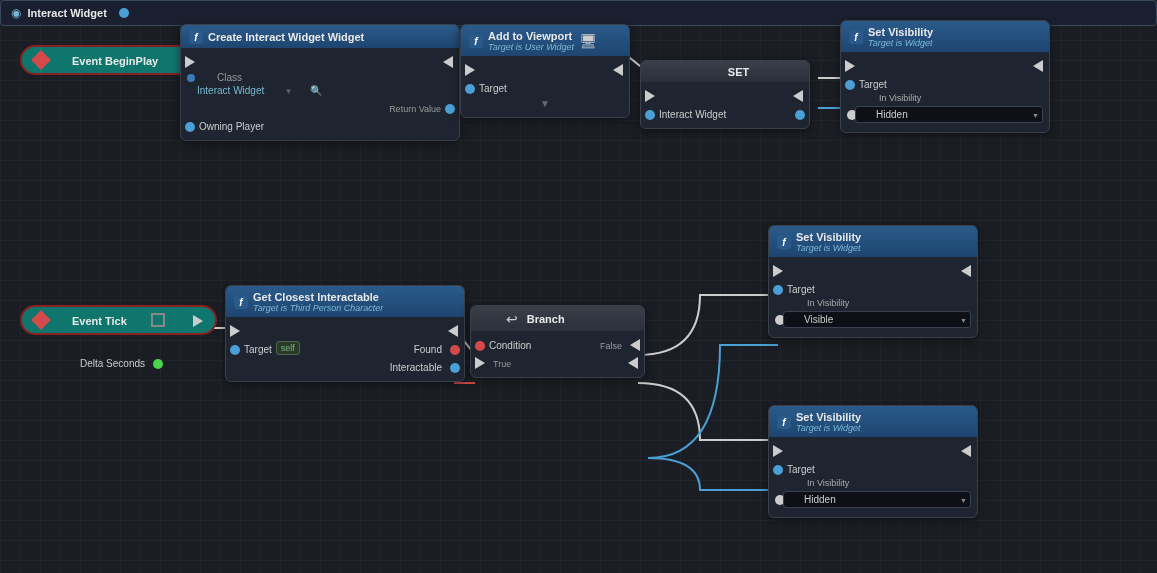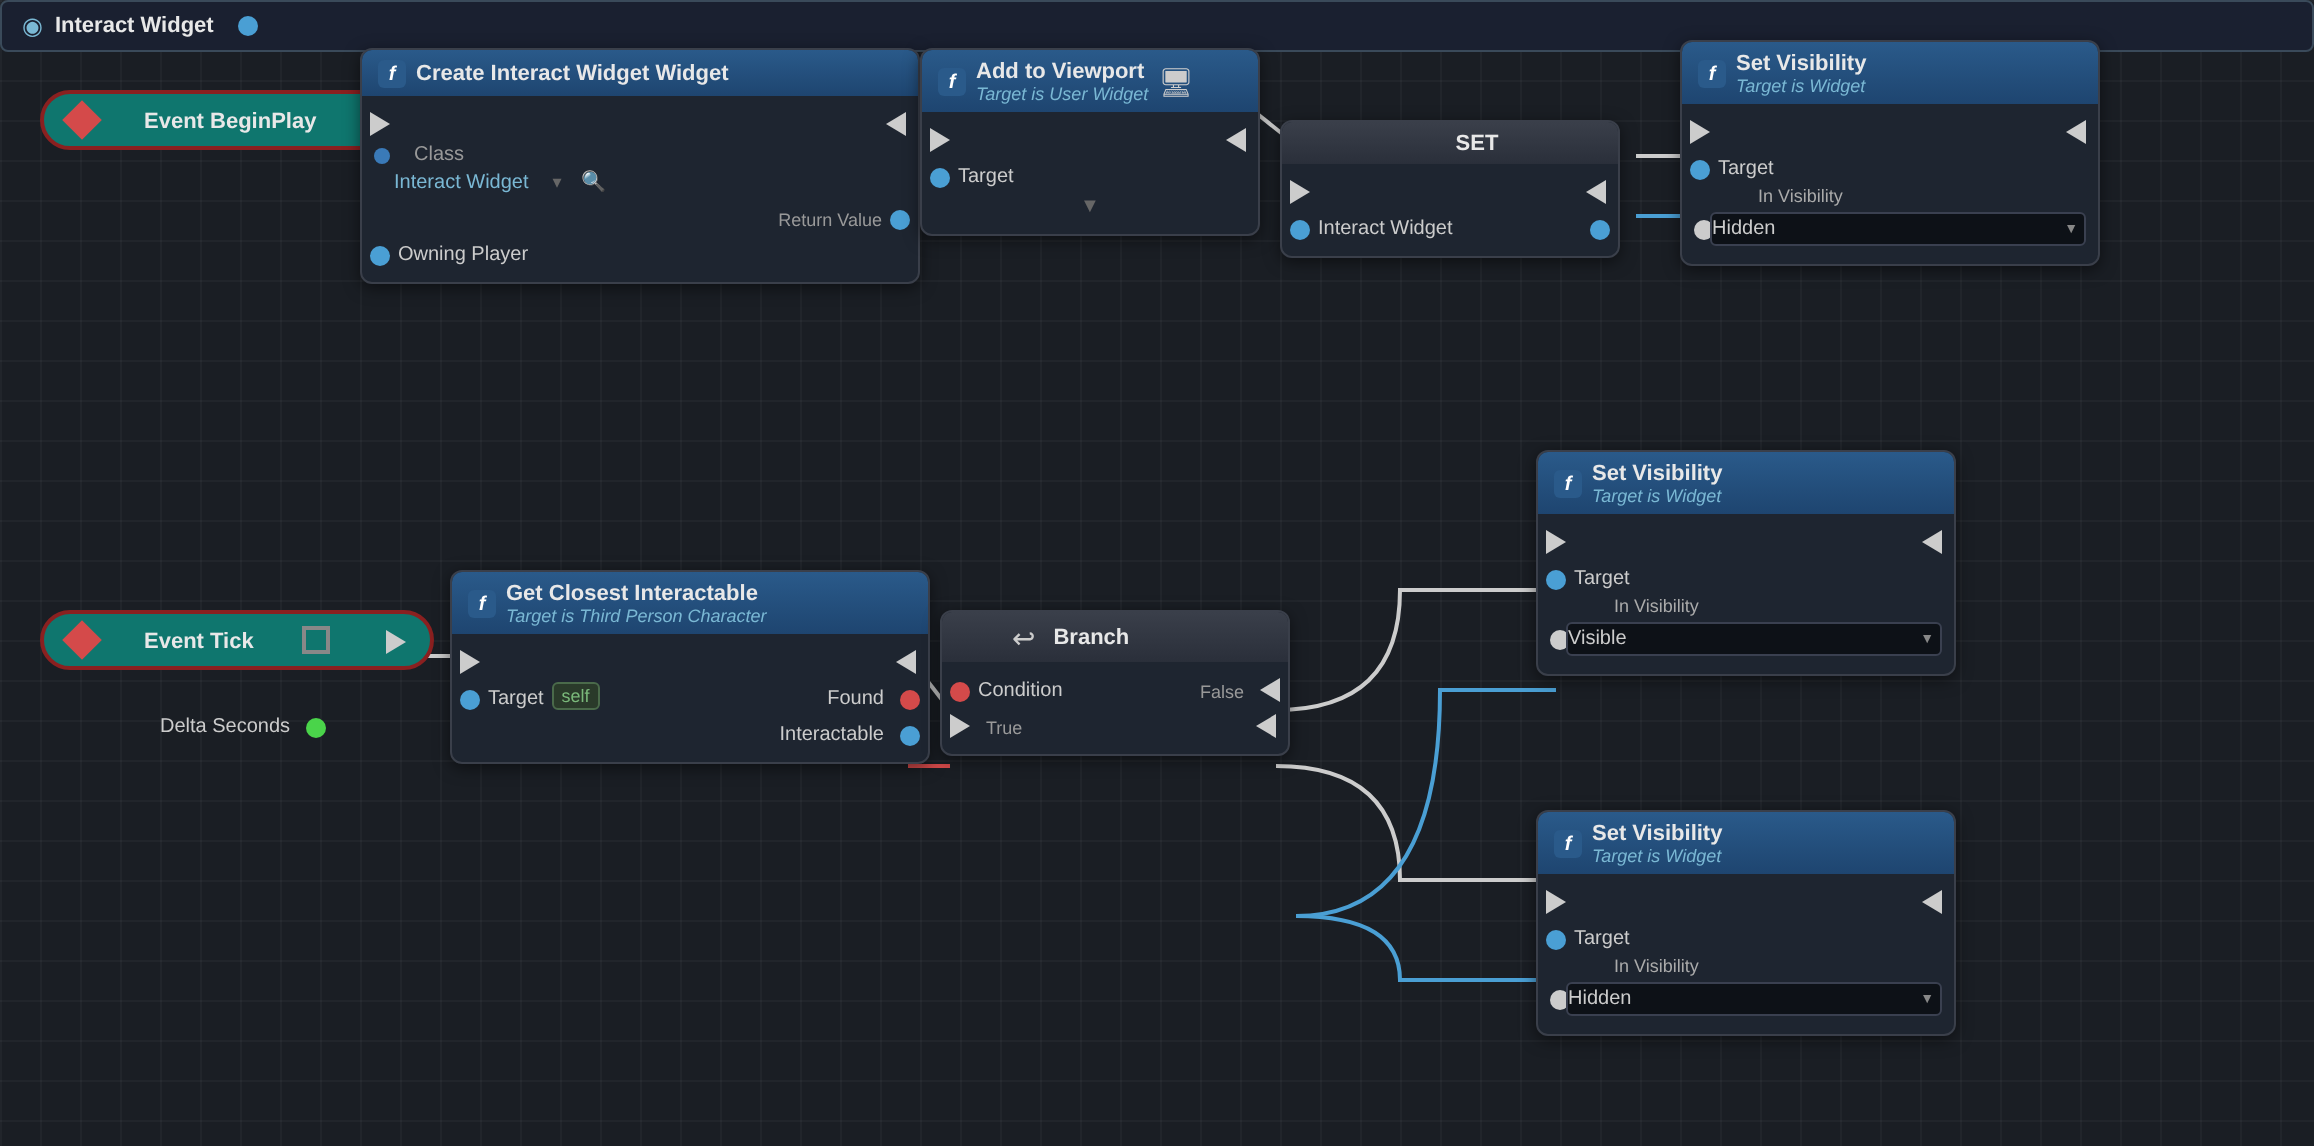--- a/index.html
+++ b/index.html
@@ -98,21 +98,21 @@
     .pin-label.right {
       margin-left: auto;
       margin-right: 4px;
     }
 
     
     .dropdown {
       background: #0d1117;
       border: 1px solid #3a4050;
       border-radius: 3px;
-      padding: 2px 20px 2px 0;
+      padding: 2px 20px 2px 20px;
       color: #ccc;
       font-size: 10px;
       appearance: none;
       -webkit-appearance: none;
       width: 100%;
       cursor: pointer;
       position: relative;
     }
     .dropdown-wrap {
       position: relative;
@@ -232,21 +232,21 @@
       margin-left: 14px;
       margin-top: 1px;
       margin-bottom: 1px;
       padding-left: 24px;
     }
 
     .class-row {
       display: flex;
       align-items: center;
       padding: 2px 6px;
-      gap: 10px;
+      gap: 20px;
     }
     .class-label { font-size: 10px; color: #999; }
     .class-value { font-size: 10px; color: #7ab8d4; }
     .class-circle {
       width: 8px; height: 8px;
       border-radius: 50%;
       background: #3a7ab8;
       flex-shrink: 0;
       margin-right: 2px;
     }

